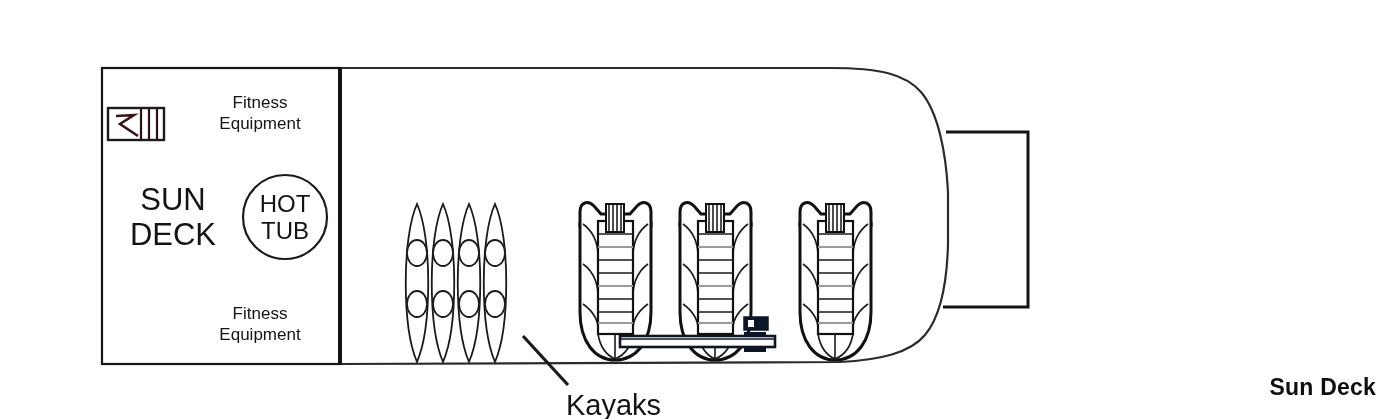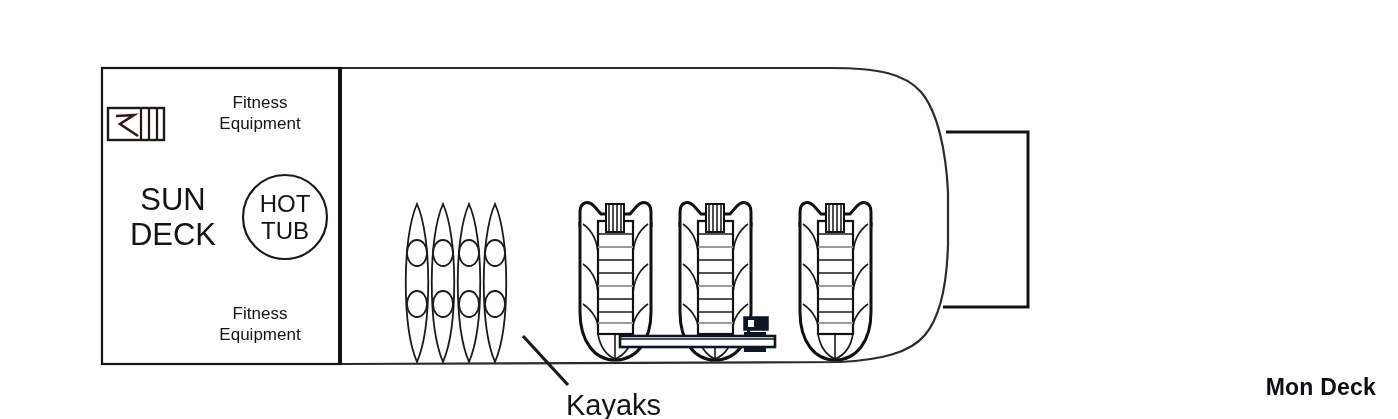--- a/index.html
+++ b/index.html
@@ -235,15 +235,15 @@
       <rect x="744" y="334" width="22" height="6" fill="#0d1626"></rect>
     </g>
 
     <g>
       <line x1="523" y1="324" x2="568" y2="373" stroke="#1a1a1a" stroke-width="3.2"></line>
       <text class="txt" x="566" y="403" text-anchor="start" font-size="29">Kayaks</text>
     </g>
 
   </svg>
 
-  <div class="deck-caption">Mon Deck</div>
+  <div class="deck-caption">Sun Deck</div>
 
 </div>
 
 </body></html>

